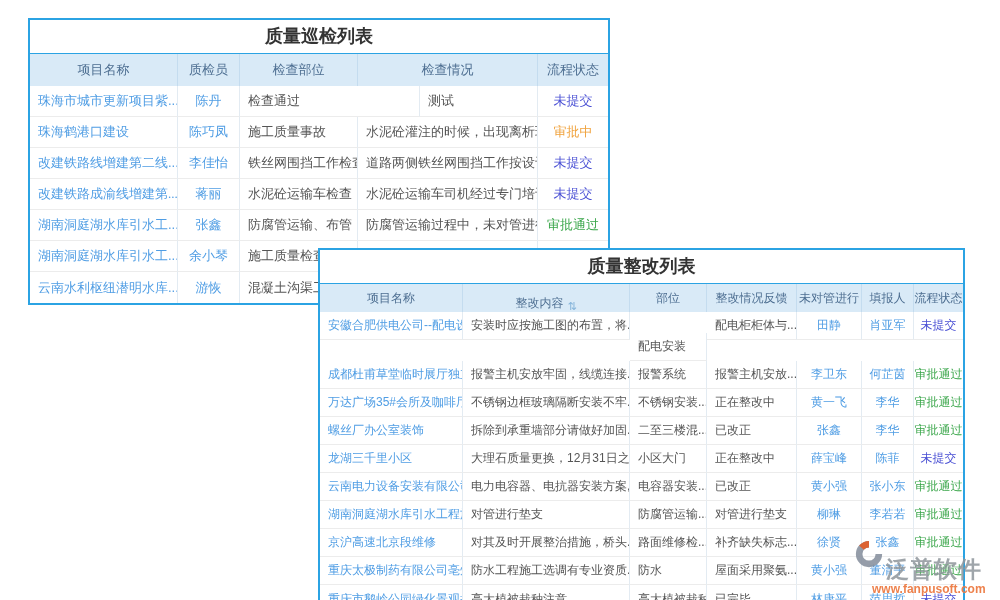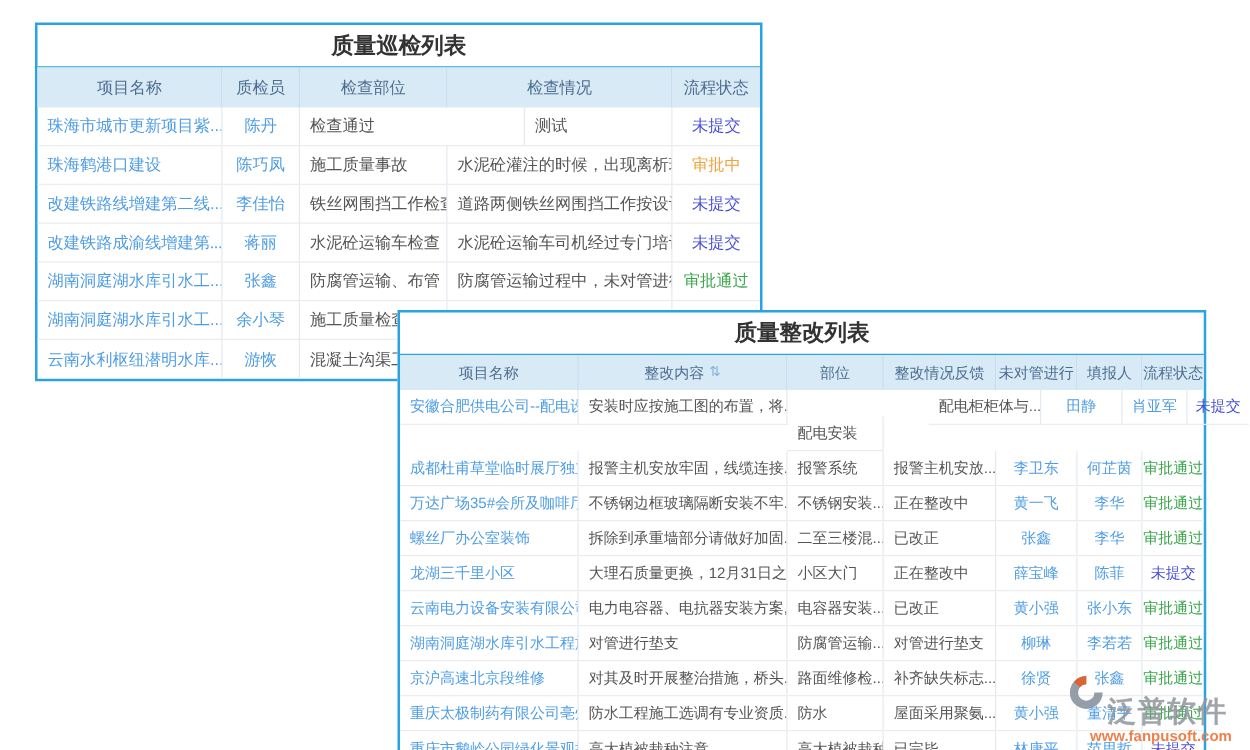--- a/index.html
+++ b/index.html
@@ -134,21 +134,21 @@
     </div>
 </div>
 
 <div class="panel t2" id="rectify-panel">
   <div class="panel-title">质量整改列表</div>
   <div class="thead">
       <div class="trow" id="t2-head">
         <div class="tcell" style="width: 143px;">
           <span>项目名称</span>
         </div>
-        <div class="tcell" style="width: 167px;">
+        <div class="tcell" style="width: 167px; align-items: flex-end;">
           <span>整改内容</span>
           <span class="sort-ic">⇅</span>
         </div>
         <div class="tcell" style="width: 77px;">
           <span>部位</span>
         </div>
         <div class="tcell" style="width: 90px;">
           <span>整改情况反馈</span>
         </div>
         <div class="tcell" style="width: 65px;">
@@ -160,21 +160,21 @@
         <div class="tcell" style="width: 49px;">
           <span>流程状态</span>
         </div>
       </div>
     </div>
   <div class="tbody" id="t2-body">
       <div class="trow">
         <div class="tcell link left" style="width: 143px;">安徽合肥供电公司--配电设备...</div>
         <div class="tcell plain left" style="width: 167px;">安装时应按施工图的布置，将...</div>
         <div class="tcell plain left" style="width: 77px; margin-top: 21px;">配电安装</div>
-        <div class="tcell plain left" style="width: 90px; margin-left: 36px;">配电柜柜体与...</div>
+        <div class="tcell plain left" style="width: 90px;">配电柜柜体与...</div>
         <div class="tcell name center" style="width: 65px;">田静</div>
         <div class="tcell name center" style="width: 52px;">肖亚军</div>
         <div class="tcell center st-blue" style="width: 49px;">未提交</div>
       </div>
       <div class="trow">
         <div class="tcell link left" style="width: 143px;">成都杜甫草堂临时展厅独立展...</div>
         <div class="tcell plain left" style="width: 167px;">报警主机安放牢固，线缆连接...</div>
         <div class="tcell plain left" style="width: 77px;">报警系统</div>
         <div class="tcell plain left" style="width: 90px;">报警主机安放...</div>
         <div class="tcell name center" style="width: 65px;">李卫东</div>

